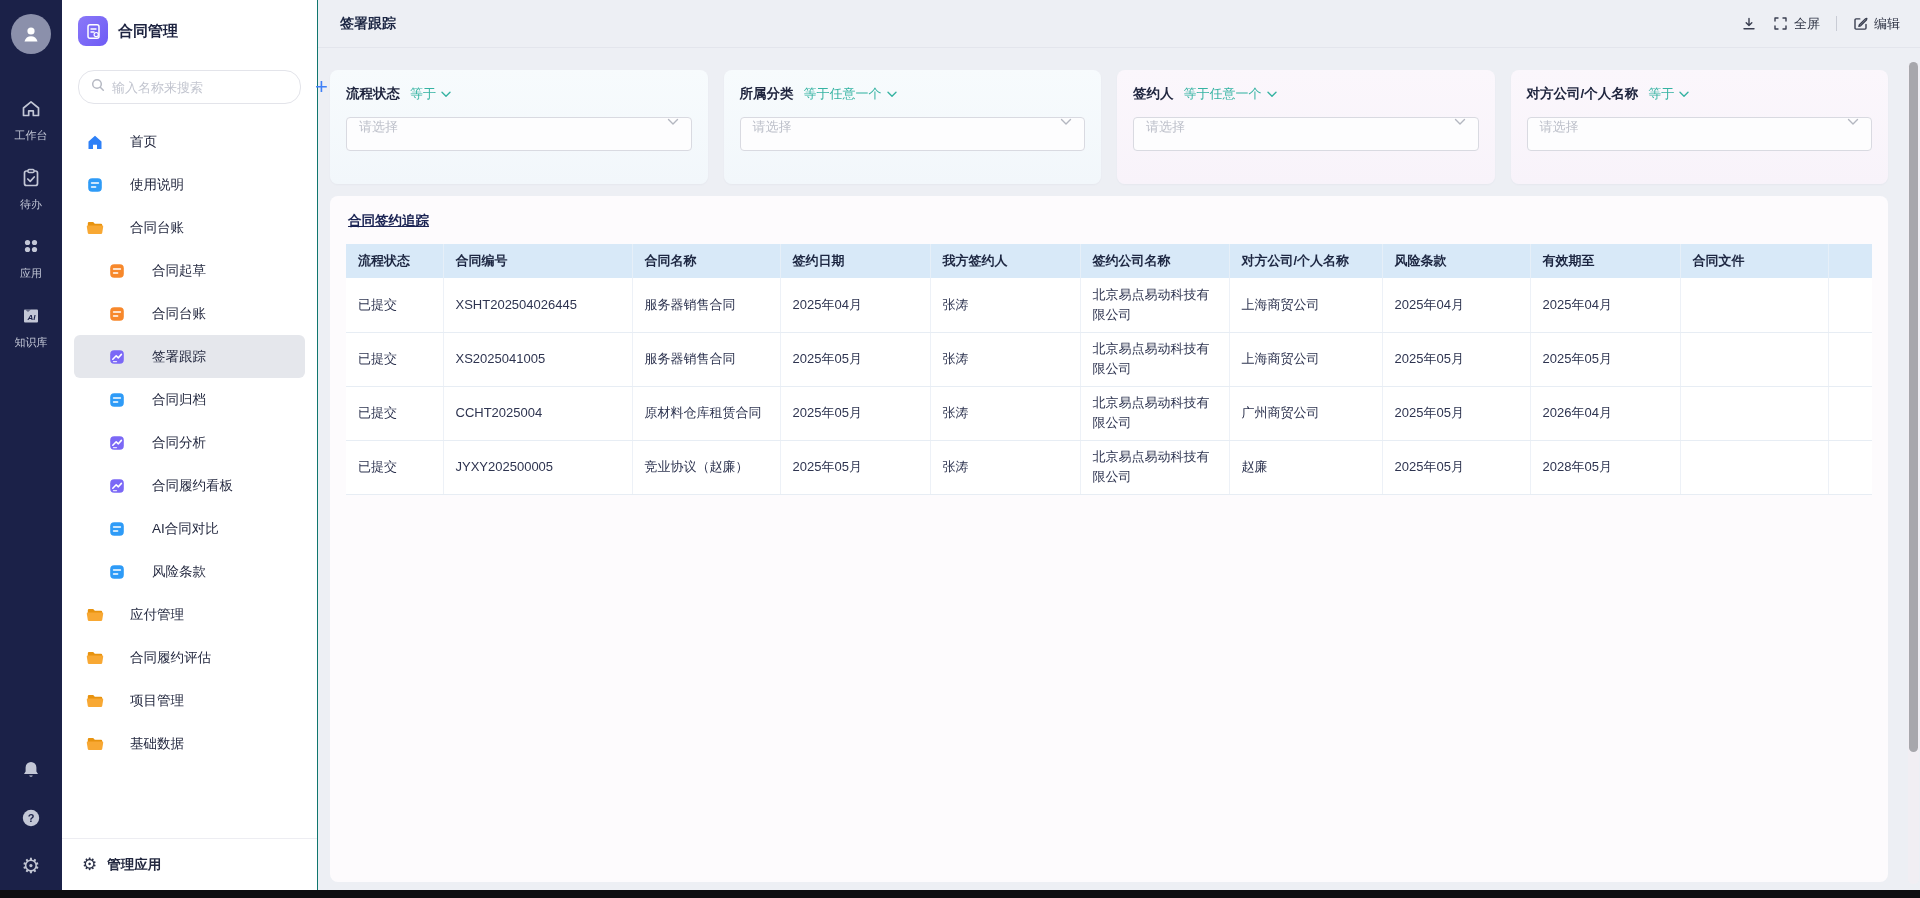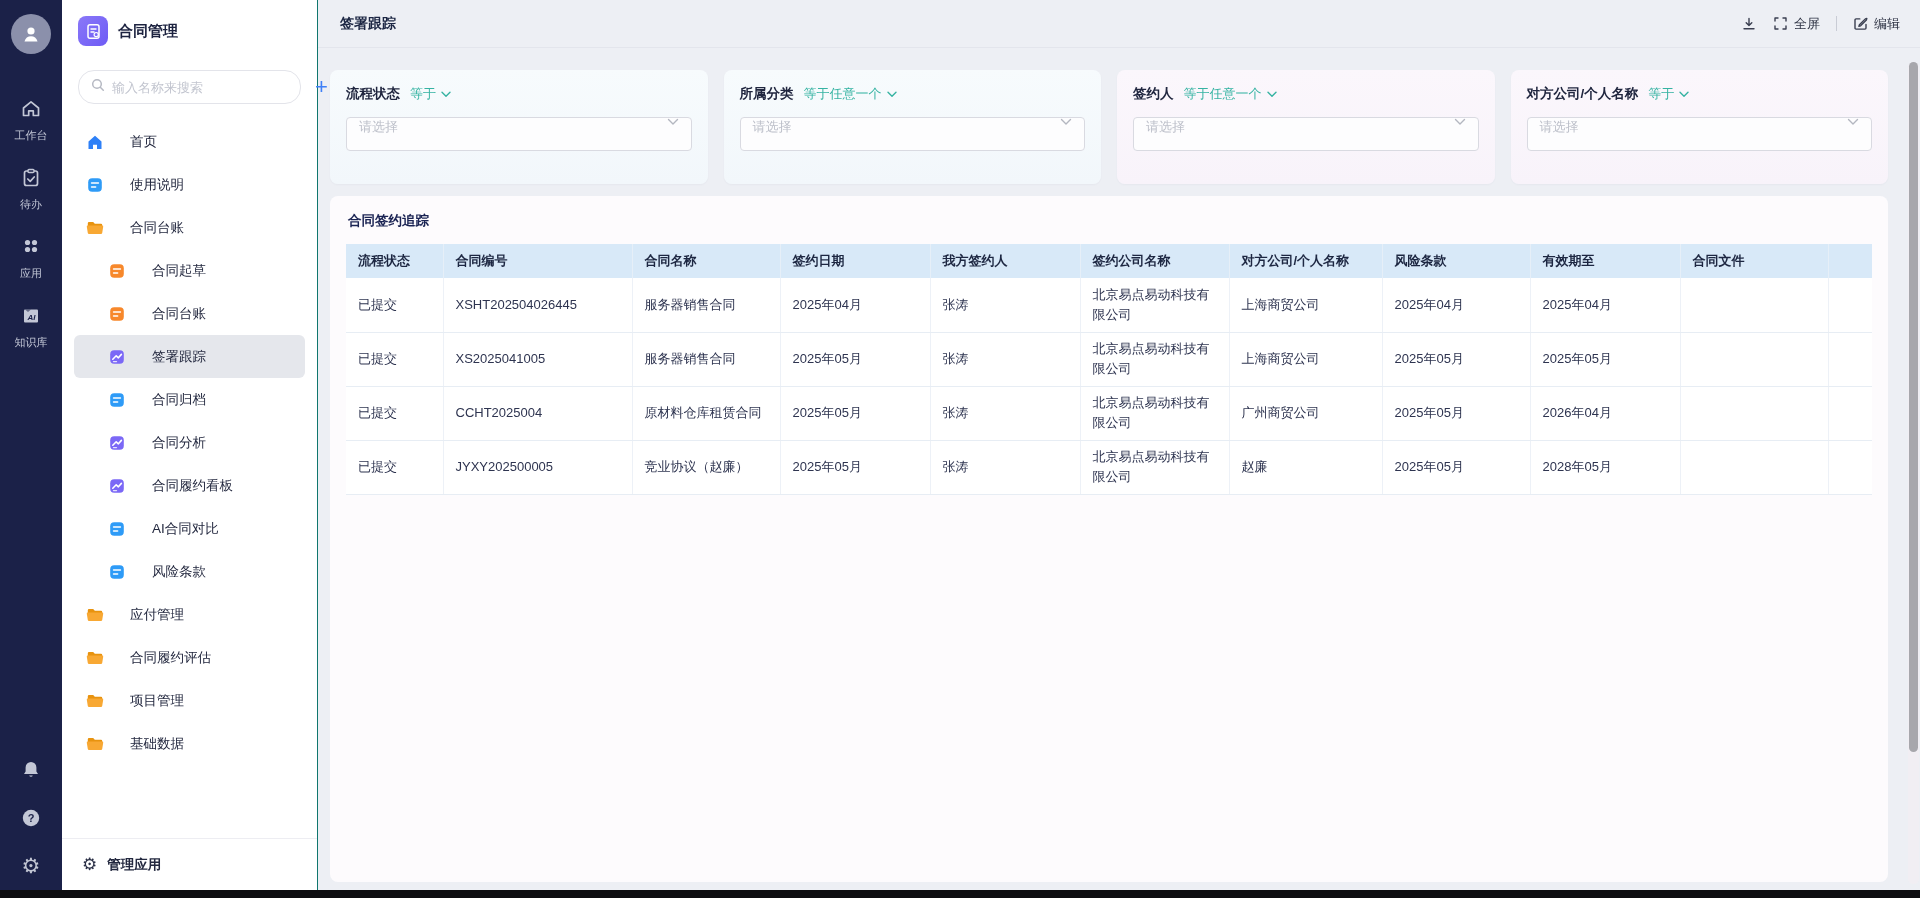--- a/index.html
+++ b/index.html
@@ -90,21 +90,21 @@
     height:34px; background:#fdfdfe; border:1px solid #d9dae1; border-radius:4px;
     display:flex; align-items:flex-start; padding:0 12px; cursor:pointer;
   }
   .fselect .ph { font-size:13px; color:#bcbfc9; flex:1; }
 
   
   .panel {
     margin:12px 32px 8px 12px; flex:1; background:#fdfbfd; border-radius:8px;
     padding:14px 16px; overflow:hidden;
   }
-  .panel-title { font-size:13.5px; font-weight:bold; color:#1a2353; margin:2px 0 14px 2px; }
+  .panel-title { font-size:13.5px; font-weight:bold; color:#1a2353; margin:2px 0 14px 2px;text-decoration:underline; }
   table.grid { width:100%; border-collapse:collapse; table-layout:fixed; background:#fff; }
   table.grid th {
     background:#d8e9f8; height:34px; font-size:13px; font-weight:bold; color:#1d2742;
     text-align:left; padding:0 12px; border-right:1px solid #e6eff8;
   }
   table.grid th:last-child { border-right:none; }
   table.grid td {
     height:54px; font-size:13px; color:#2e3450; padding:6px 12px;
     border-right:1px solid #edf1f7; border-bottom:1px solid #e7edf4;
     vertical-align:middle; line-height:1.55; word-break:break-all;

